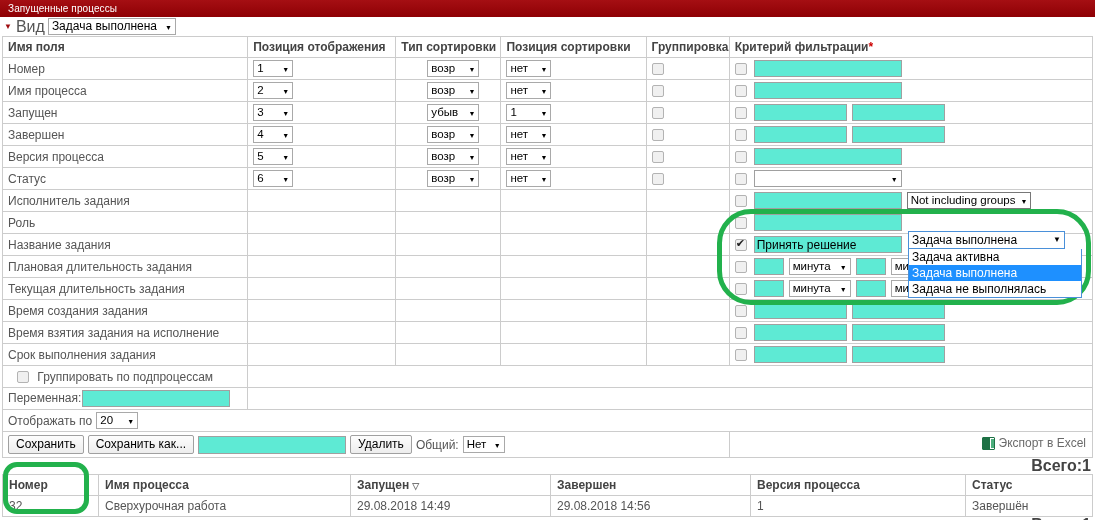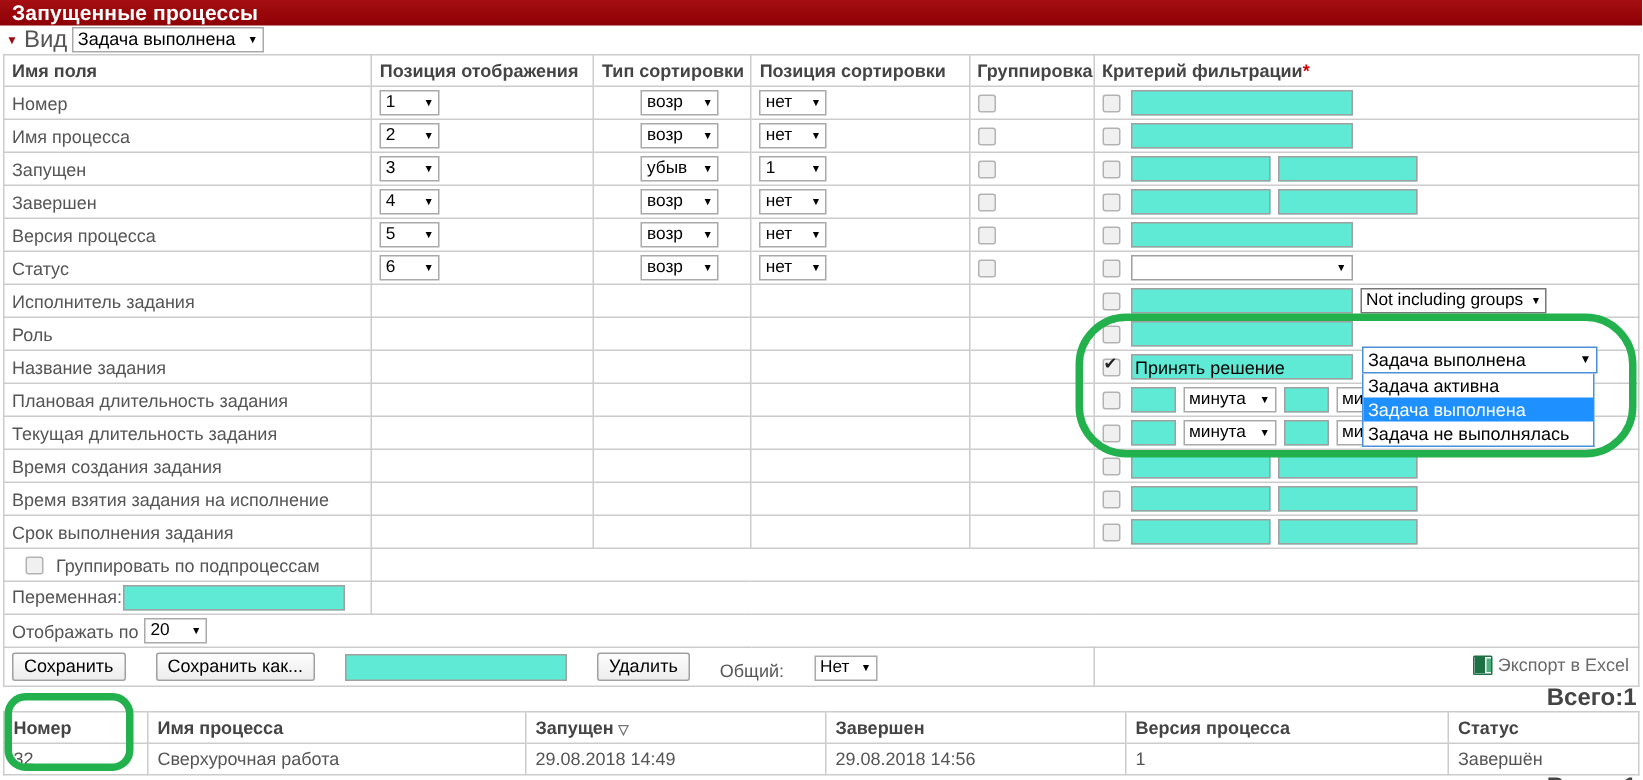--- a/index.html
+++ b/index.html
@@ -17,22 +17,22 @@
     overflow: hidden;
     background: #ffffff;
   }
 
   
   .titlebar {
     height: 17px;
     background: #9e0b0f;
     background: linear-gradient(to bottom, #a50f13 0%, #8e0004 100%);
     color: #ffffff;
-    font-weight: bold;
-    font-size: 14px;
+    font-weight: normal;
+    font-size: 10px;
     line-height: 17px;
     padding-left: 8px;
     letter-spacing: 0.1px;
   }
 
   
   .viewbar {
     height: 19px;
     display: flex;
     align-items: center;
@@ -178,21 +178,21 @@
   .fi-small { width: 30px; }
   .fi-half  { width: 93px; }
   .fi-drop  { width: 148px; }
 
   
   .showby {
     display: flex; align-items: center; gap: 4px;
     padding-left: 5px;
   }
   .btnrow {
-    display: flex; align-items: flex-end; gap: 20px;
+    display: flex; align-items: center; gap: 4px;
     padding-left: 5px;
   }
   .btn {
     font-family: "Liberation Sans", sans-serif;
     font-size: 12px;
     color: #000;
     background: linear-gradient(to bottom,#fdfdfd 0%, #ededed 100%);
     border: 1px solid #a0a0a0;
     border-radius: 2px;
     height: 19px;
@@ -288,21 +288,21 @@
     white-space: nowrap;
     cursor: pointer;
   }
   .opensel-box::after {
     content: "\25BC";
     position: absolute; right: 3px; top: 50%;
     transform: translateY(-50%);
     font-size: 8px; color: #000;
   }
   .opensel-list {
-    width: 155px;
+    width: 174px;
     border: 1px solid #4a90d9;
     border-top: none;
     background: #ffffff;
   }
   .opensel-list .opt {
     font-size: 12px;
     line-height: 16px;
     height: 16px;
     padding: 0 3px;
     color: #000;

